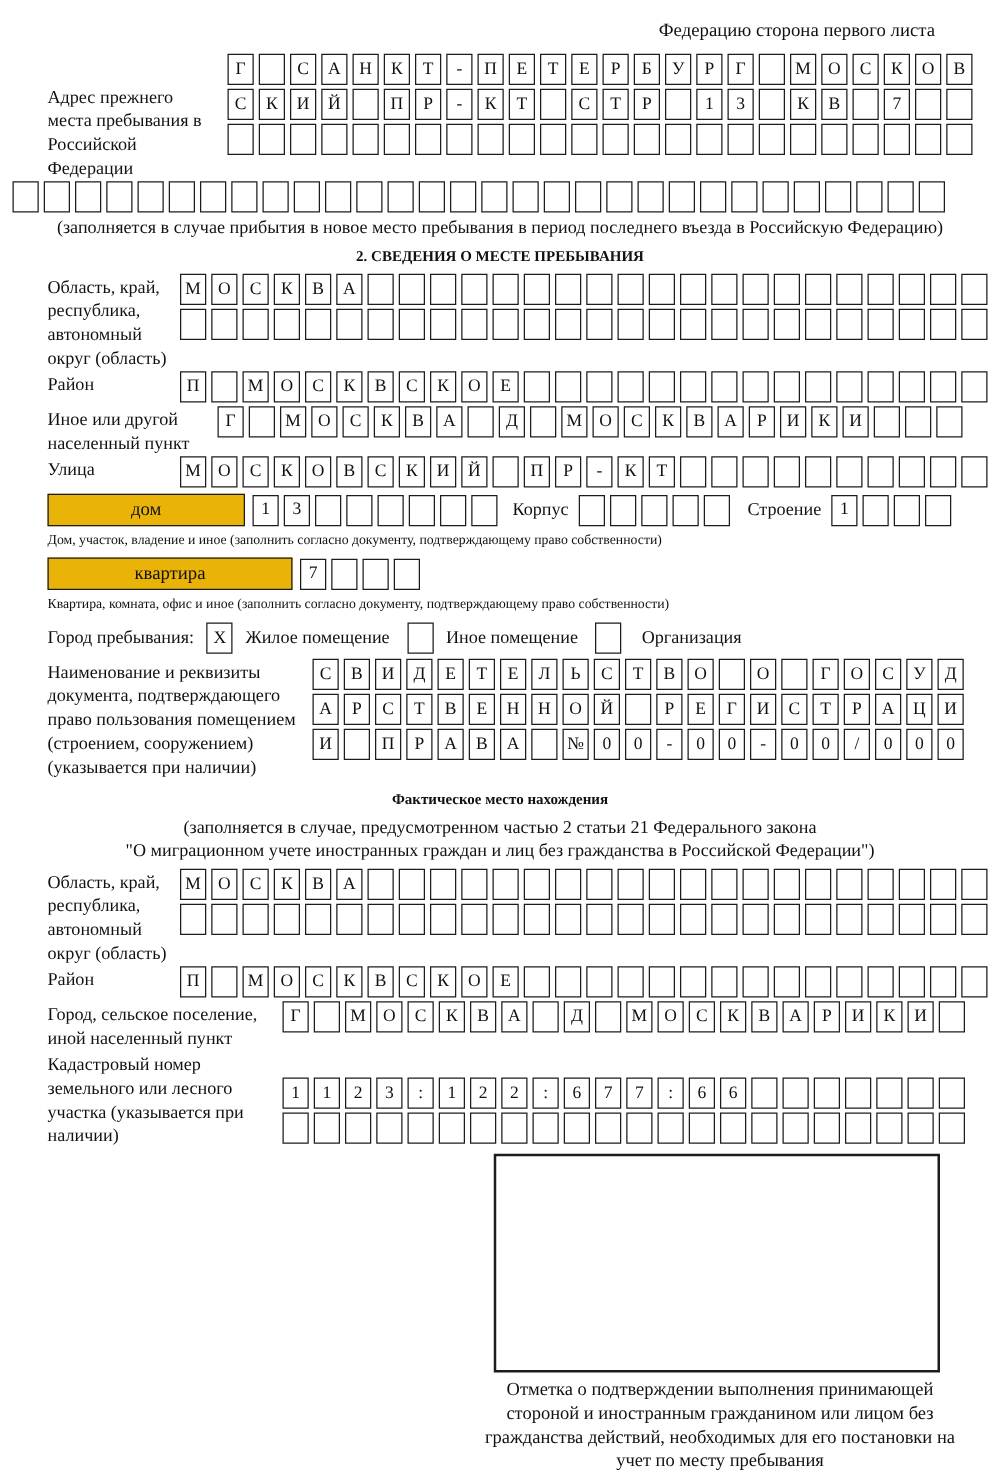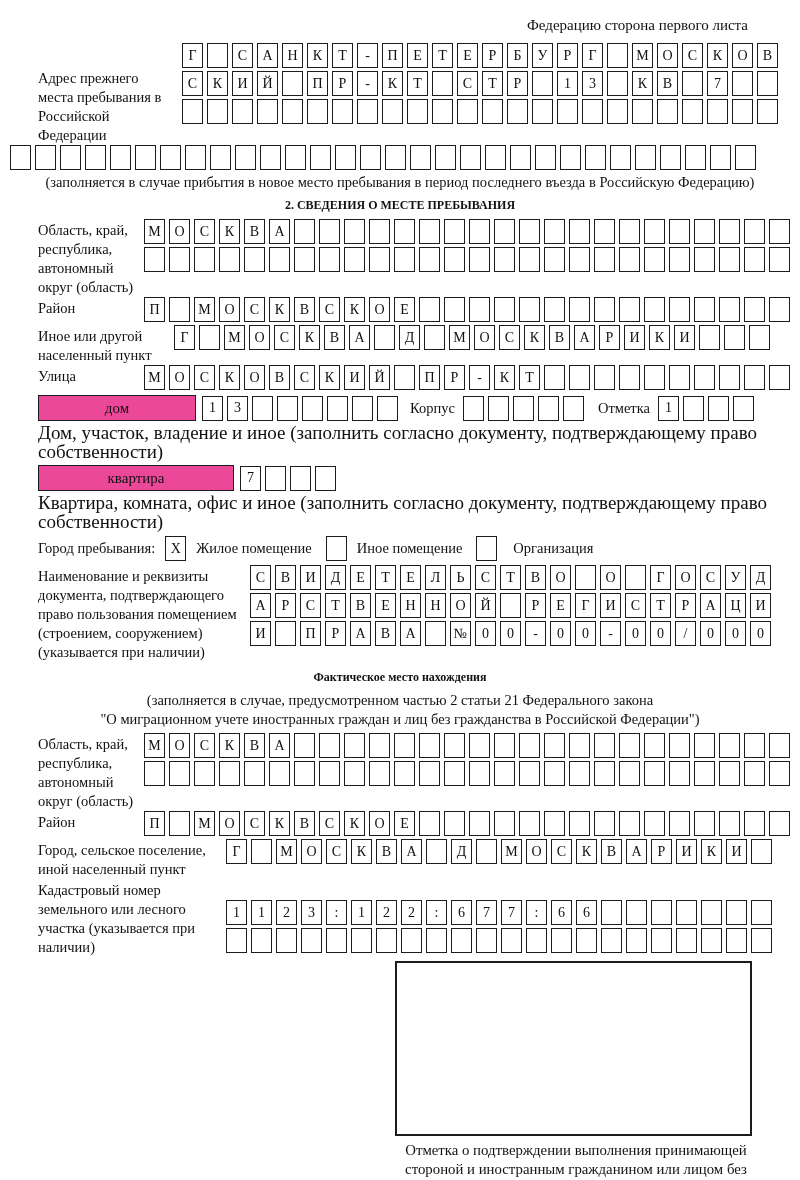--- a/index.html
+++ b/index.html
@@ -16,33 +16,33 @@
   .flex-row { display:flex; align-items:flex-start; }
   .label-col { flex:0 0 auto; padding-top:2px; }
 
   .cells { display:flex; gap:4px; margin-bottom:3px; }
   .cell {
     width:21px; height:25px; flex:0 0 21px;
     border:1.5px solid #1c1c1c;
     display:flex; align-items:center; justify-content:center;
     font-size:14px; line-height:1; background:#fff;
   }
-  .note { font-size:19px; }
+  .note { font-size:11px; }
   .note-center { text-align:center; font-size:14.5px; }
   .sec-title { text-align:center; font-weight:bold; font-size:12px; margin:4px 0 4px -38px; width:800px; }
 
   .w-label-100 { width:100px; margin-right:6px; }
   .w-label-130 { width:130px; margin-right:6px; }
   .w-label-182 { width:182px; margin-right:6px; }
   .w-label-204 { width:204px; margin-right:8px; }
 
   .named-box {
     border:1.5px solid #1c1c1c; height:26px;
     display:flex; align-items:center; justify-content:center;
-    font-size:15px; background:#ec4899;
+    font-size:15px; background:#eab308;
   }
   .inline-row { display:flex; align-items:center; gap:6px; }
 
   .mt2{margin-top:2px;} .mt4{margin-top:4px;} .mt6{margin-top:6px;} .mt8{margin-top:8px;}
 
   .stay-row { display:flex; align-items:center; margin-top:5px; }
   .stay-row .cell { margin:0 10px 0 14px; }
   .stay-row .first-cb { margin-left:10px; }
 
   .confirm-box {
@@ -347,21 +347,21 @@
         <div class="cell"></div>
       </div>
     <div style="margin:0 2px 0 6px;">Корпус</div>
     <div class="cells" style="margin-bottom:0;">
         <div class="cell"></div>
         <div class="cell"></div>
         <div class="cell"></div>
         <div class="cell"></div>
         <div class="cell"></div>
       </div>
-    <div style="margin:0 2px 0 8px;">Отметка</div>
+    <div style="margin:0 2px 0 8px;">Строение</div>
     <div class="cells" style="margin-bottom:0;">
         <div class="cell">1</div>
         <div class="cell"></div>
         <div class="cell"></div>
         <div class="cell"></div>
       </div>
   </div>
   <div class="note mt2">Дом, участок, владение и иное (заполнить согласно документу, подтверждающему право собственности)</div>
 
   <div class="inline-row mt4">

